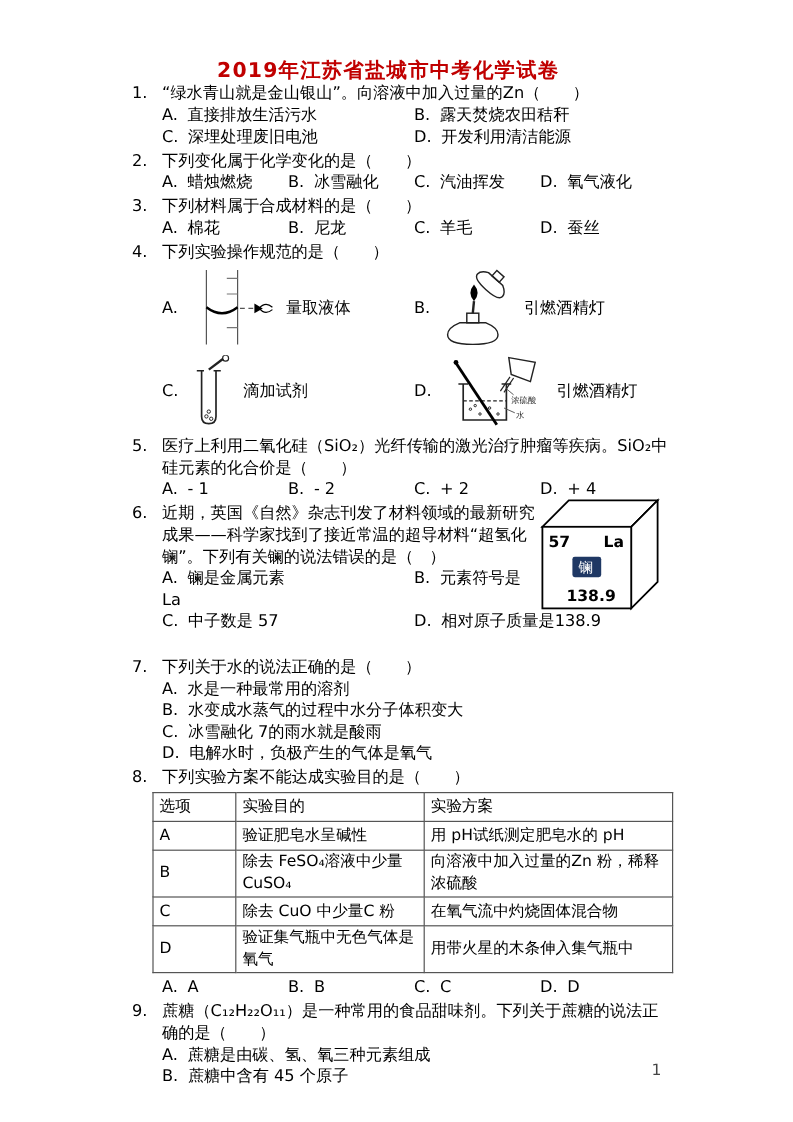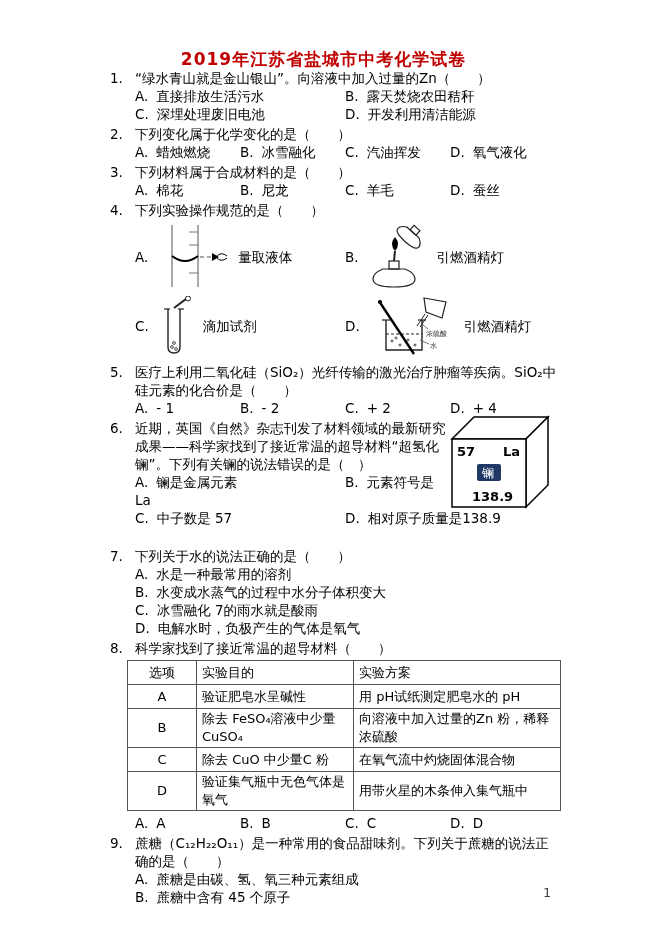--- a/index.html
+++ b/index.html
@@ -23,21 +23,21 @@
   .imgcell.wide{width:auto;flex:1;}
   .imgcell .ol{margin-right:4px;}
   .imgcell svg{margin:0 6px;flex:none;}
   .caption{margin-left:4px;text-align:center;}
   .qtext-narrow{width:312px;}
   .cube{position:absolute;left:313px;top:-8px;}
   .mb20{margin-bottom:20px;}
   table.extable{border-collapse:collapse;margin:3px 0 3px -8px;table-layout:fixed;}
   .extable td{border:1px solid #555;padding:1px 5px;height:21px;font-size:13px;
               font-weight:normal;text-align:left;vertical-align:middle;}
-  .extable td.c1{width:58px;text-align:center;}
+  .extable td.c1{width:58px;}
   .extable td.c2{width:146px;}
   .extable td.c3{width:196px;margin-left:28px;}
   .tableopts{margin-top:3px;}
   .pagenum{position:absolute;left:543px;top:884px;font-size:13px;}
   svg{display:block;}
 </style>
 </head>
 <body>
 
 <div class="page">
@@ -285,21 +285,21 @@
       <div class="optline">
           <span class="ol">D.</span>
           <span>电解水时，负极产生的气体是氧气</span>
         </div>
     </div>
   </div>
 
   <div class="q">
     <span class="qnum">8.</span>
     <div class="qbody">
-      <div>科学家找到了接近常温的超导材料（　　）</div>
+      <div>下列实验方案不能达成实验目的是（　　）</div>
       <table class="extable">
         <tbody>
           <tr>
             <td class="c1">选项</td>
             <td class="c2">实验目的</td>
             <td class="c3">实验方案</td>
           </tr>
           <tr>
             <td class="c1">A</td>
             <td class="c2">验证肥皂水呈碱性</td>

